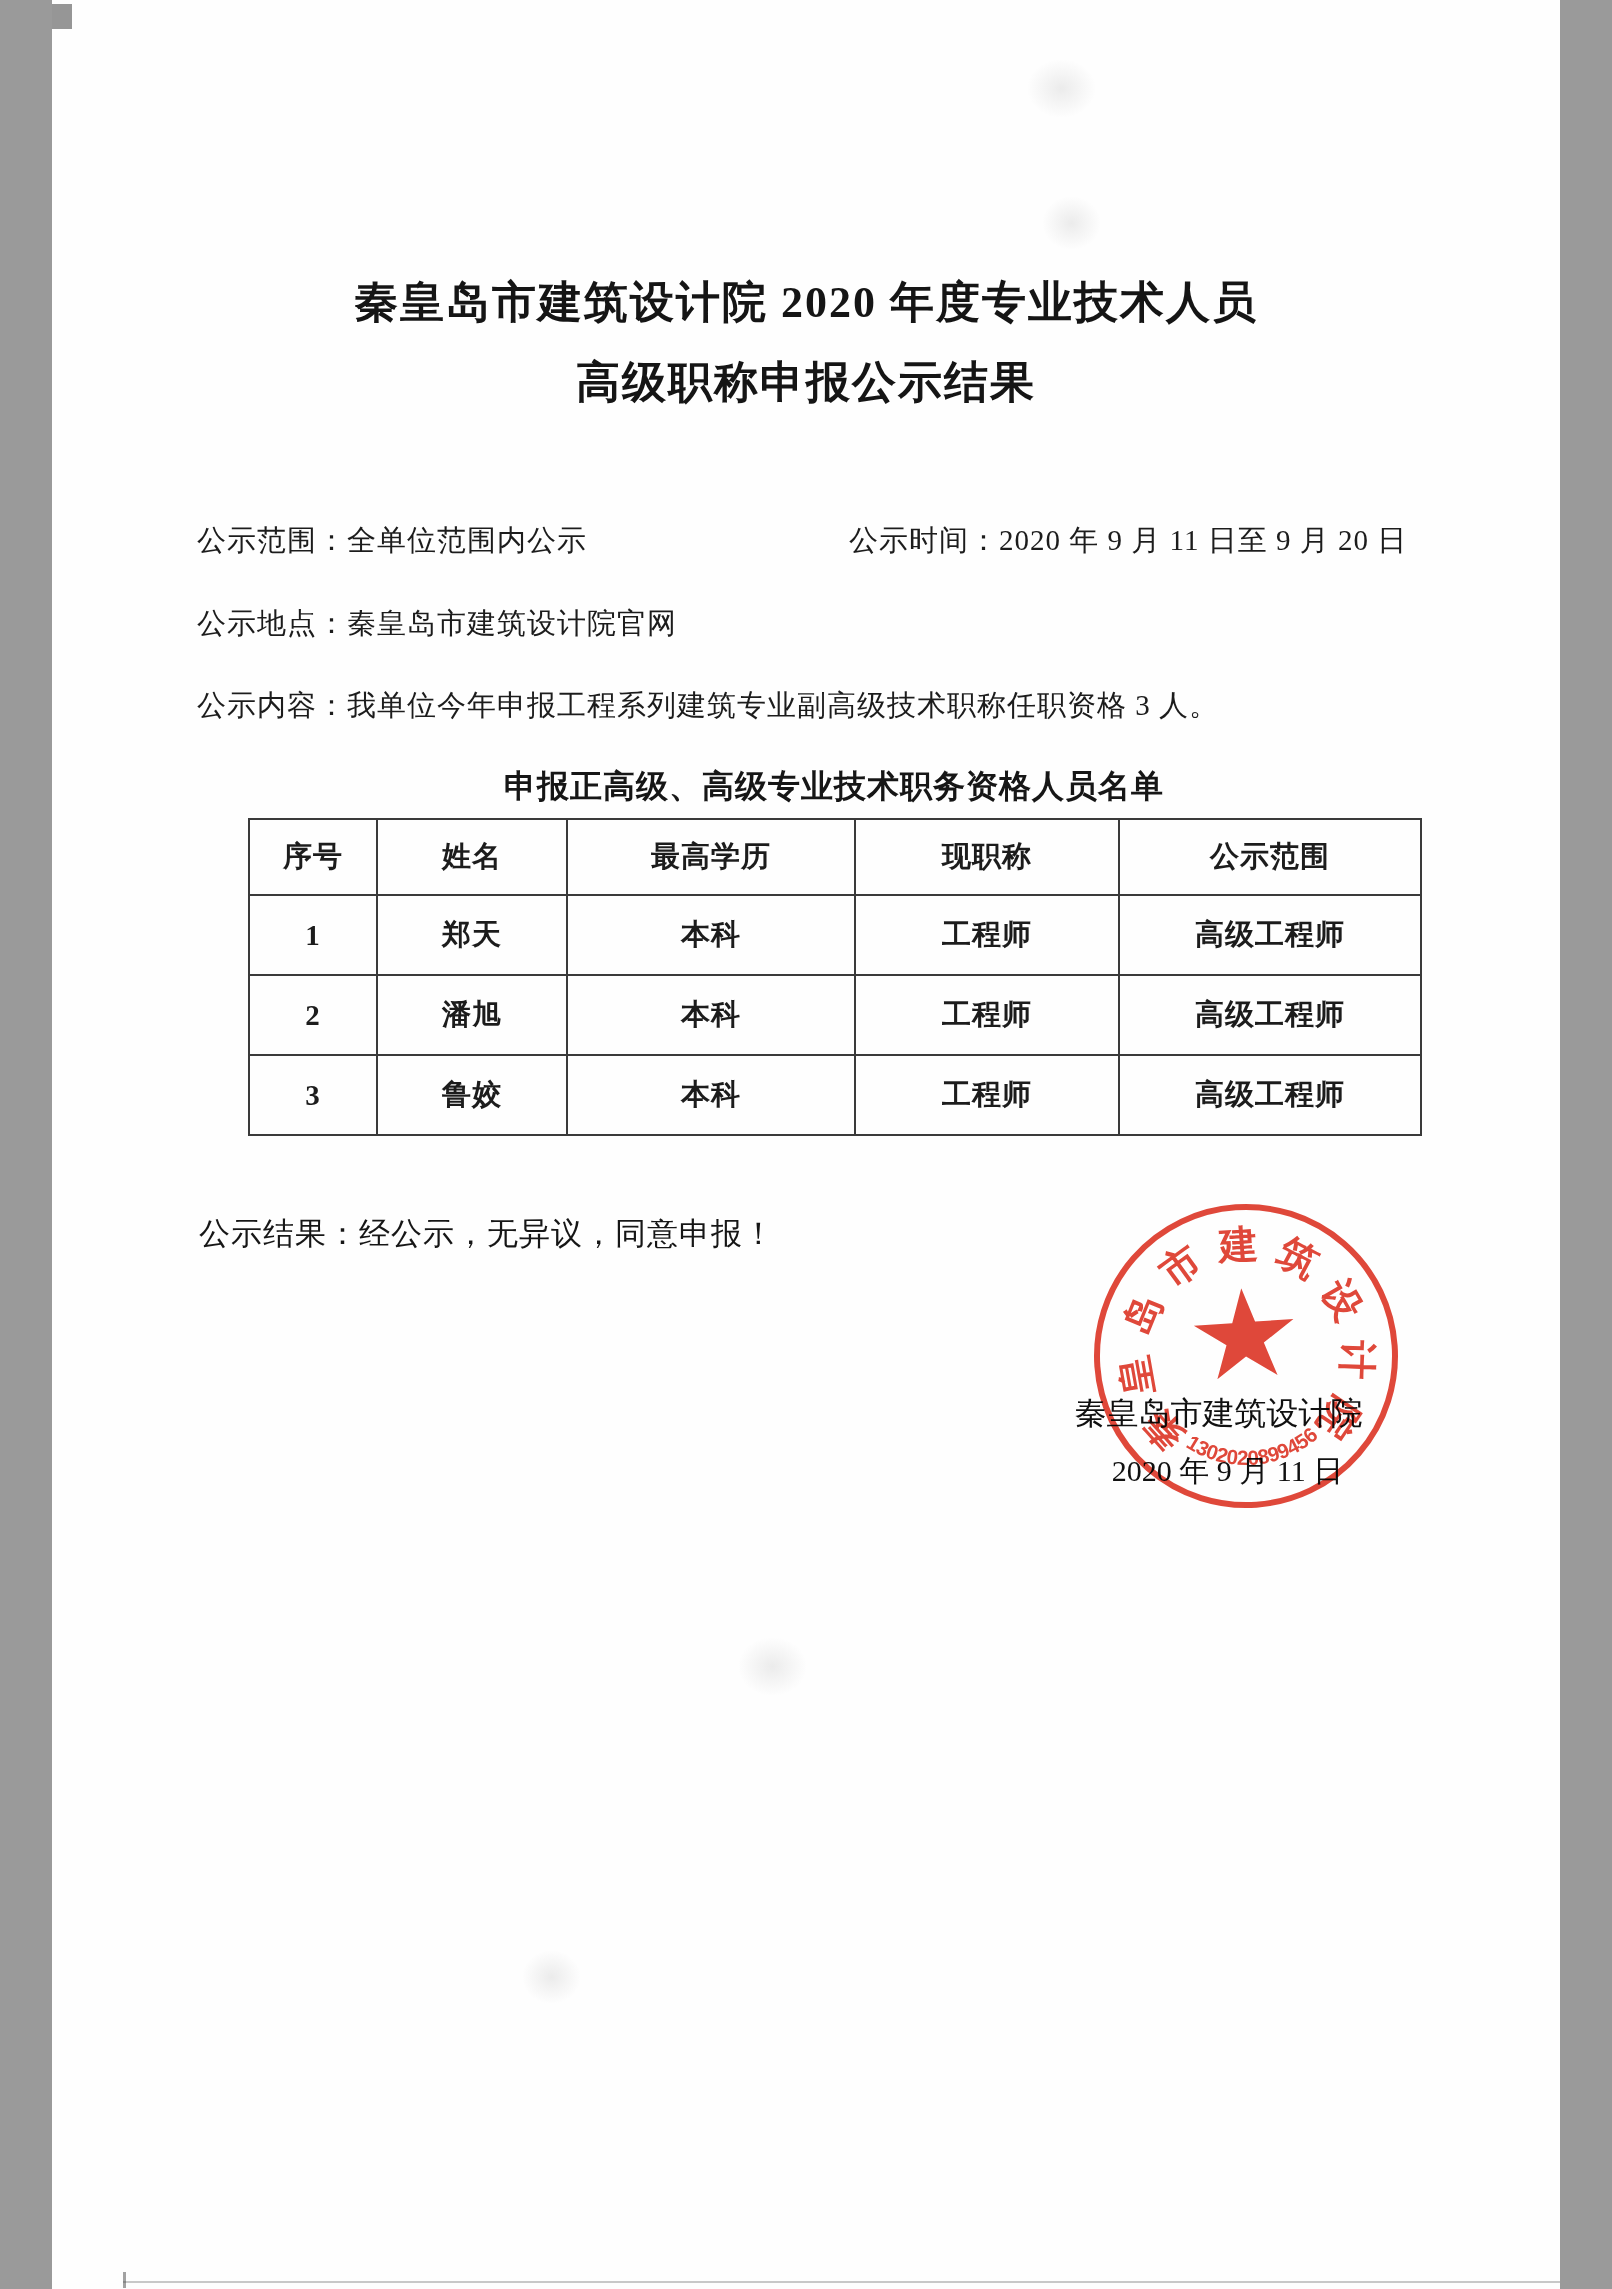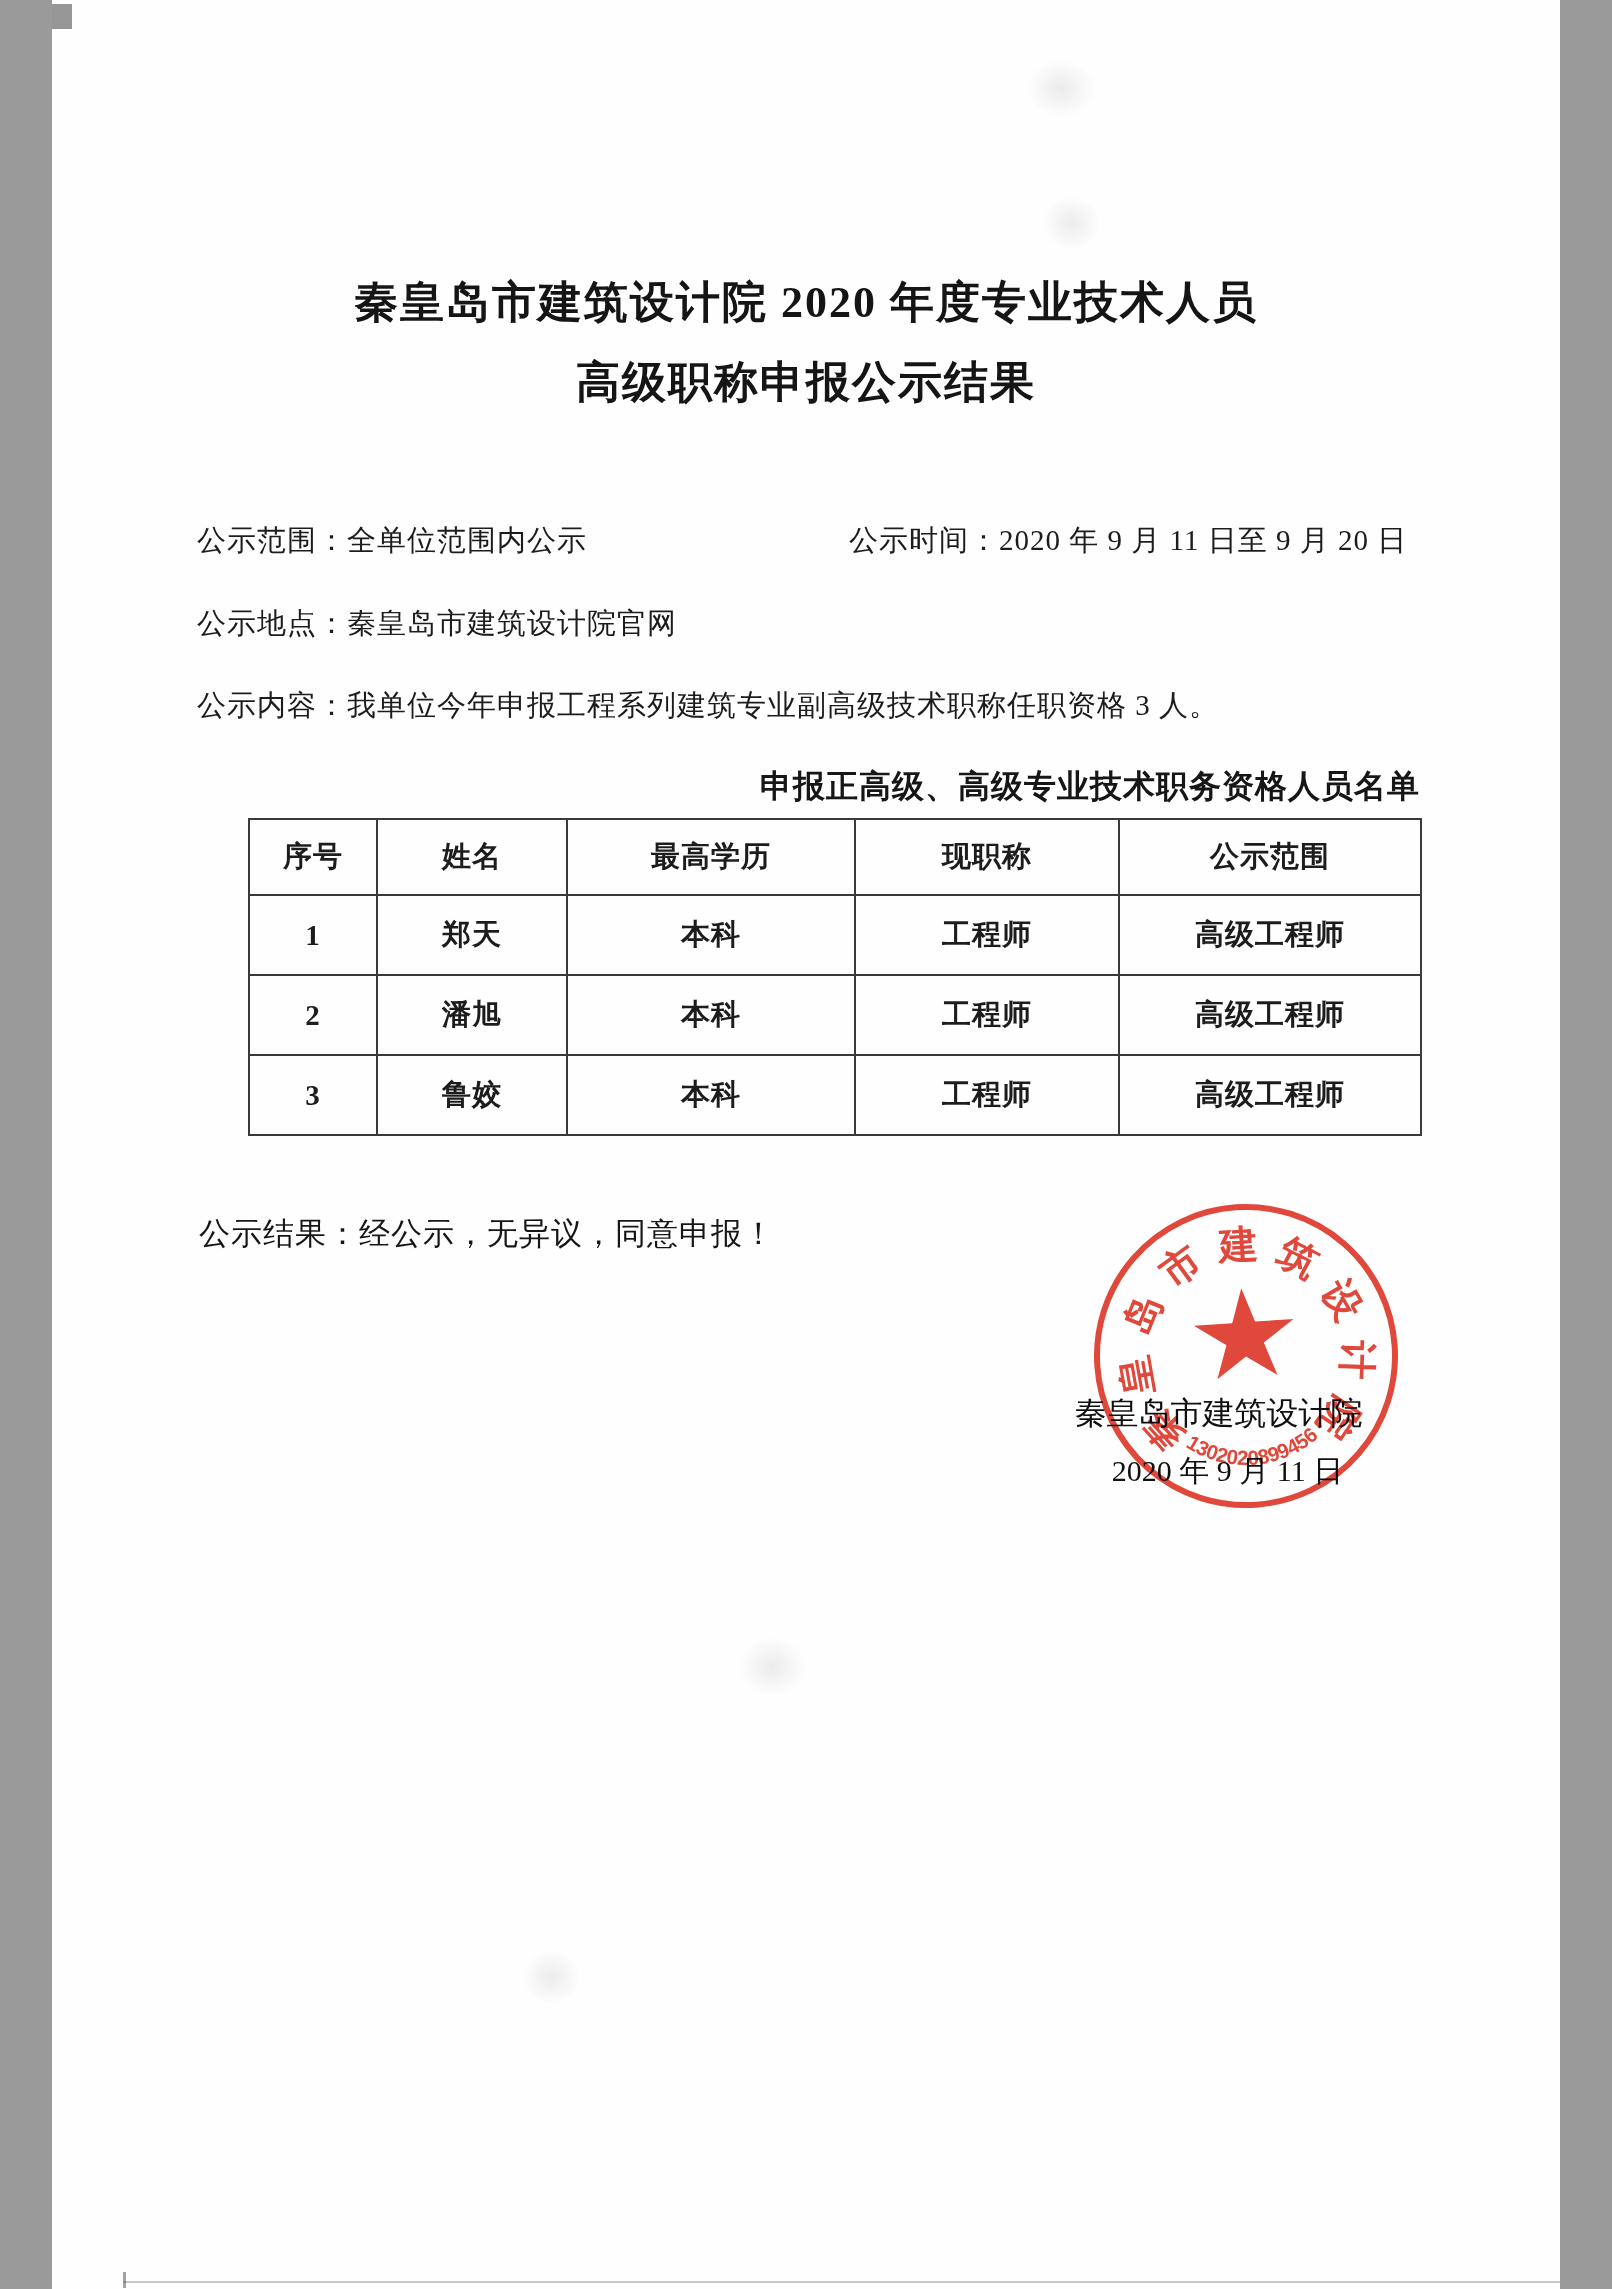--- a/index.html
+++ b/index.html
@@ -18,21 +18,21 @@
     font-size:44px;font-weight:bold;color:#151515;
     line-height:80px;letter-spacing:2px;
     font-family:"Liberation Serif", serif;
   }
   
   .info-row{position:absolute;left:145px;width:1372px;font-size:29px;color:#1c1c1c;letter-spacing:1px;}
   .info-row .right-item{position:absolute;left:652px;top:0;}
   
   .table-title{
     position:absolute;top:765px;left:196px;width:1172px;
-    text-align:right;font-size:32px;font-weight:bold;color:#161616;
+    text-align:center;font-size:32px;font-weight:bold;color:#161616;
     font-family:"Liberation Sans", sans-serif;letter-spacing:1px;
   }
   table.roster{
     position:absolute;left:196px;top:818px;width:1172px;
     border-collapse:collapse;table-layout:fixed;font-weight:bold;
   }
   table.roster td{
     border:2px solid #3a3a3a;
     text-align:center;vertical-align:middle;
     font-size:29px;color:#1c1c1c;letter-spacing:1px;

